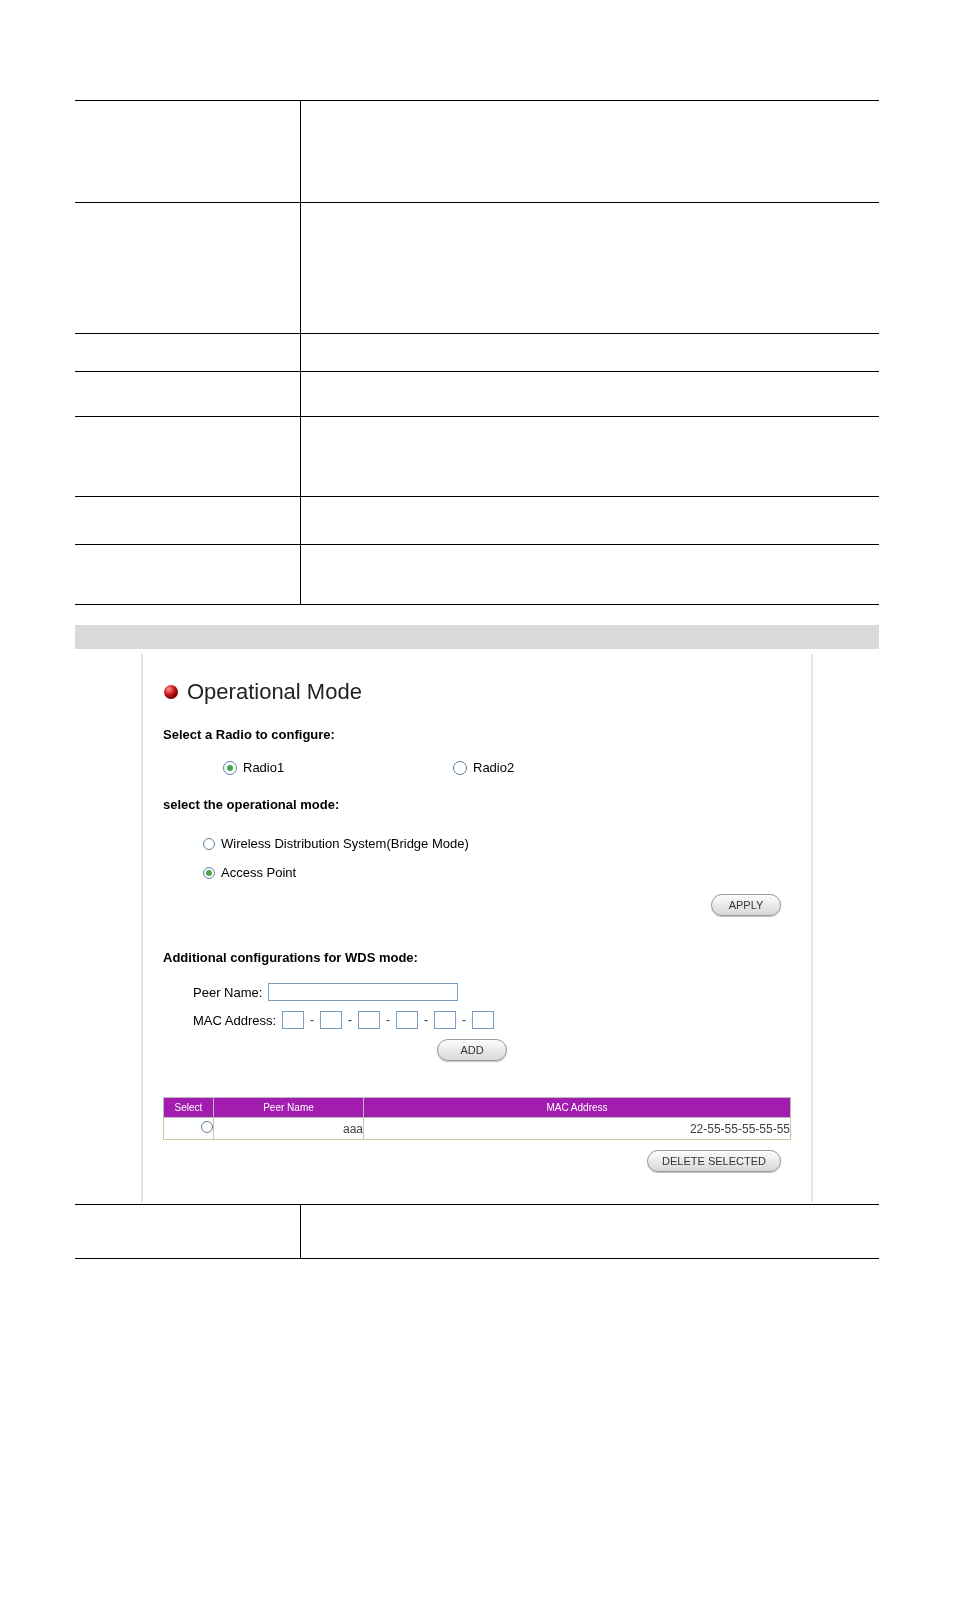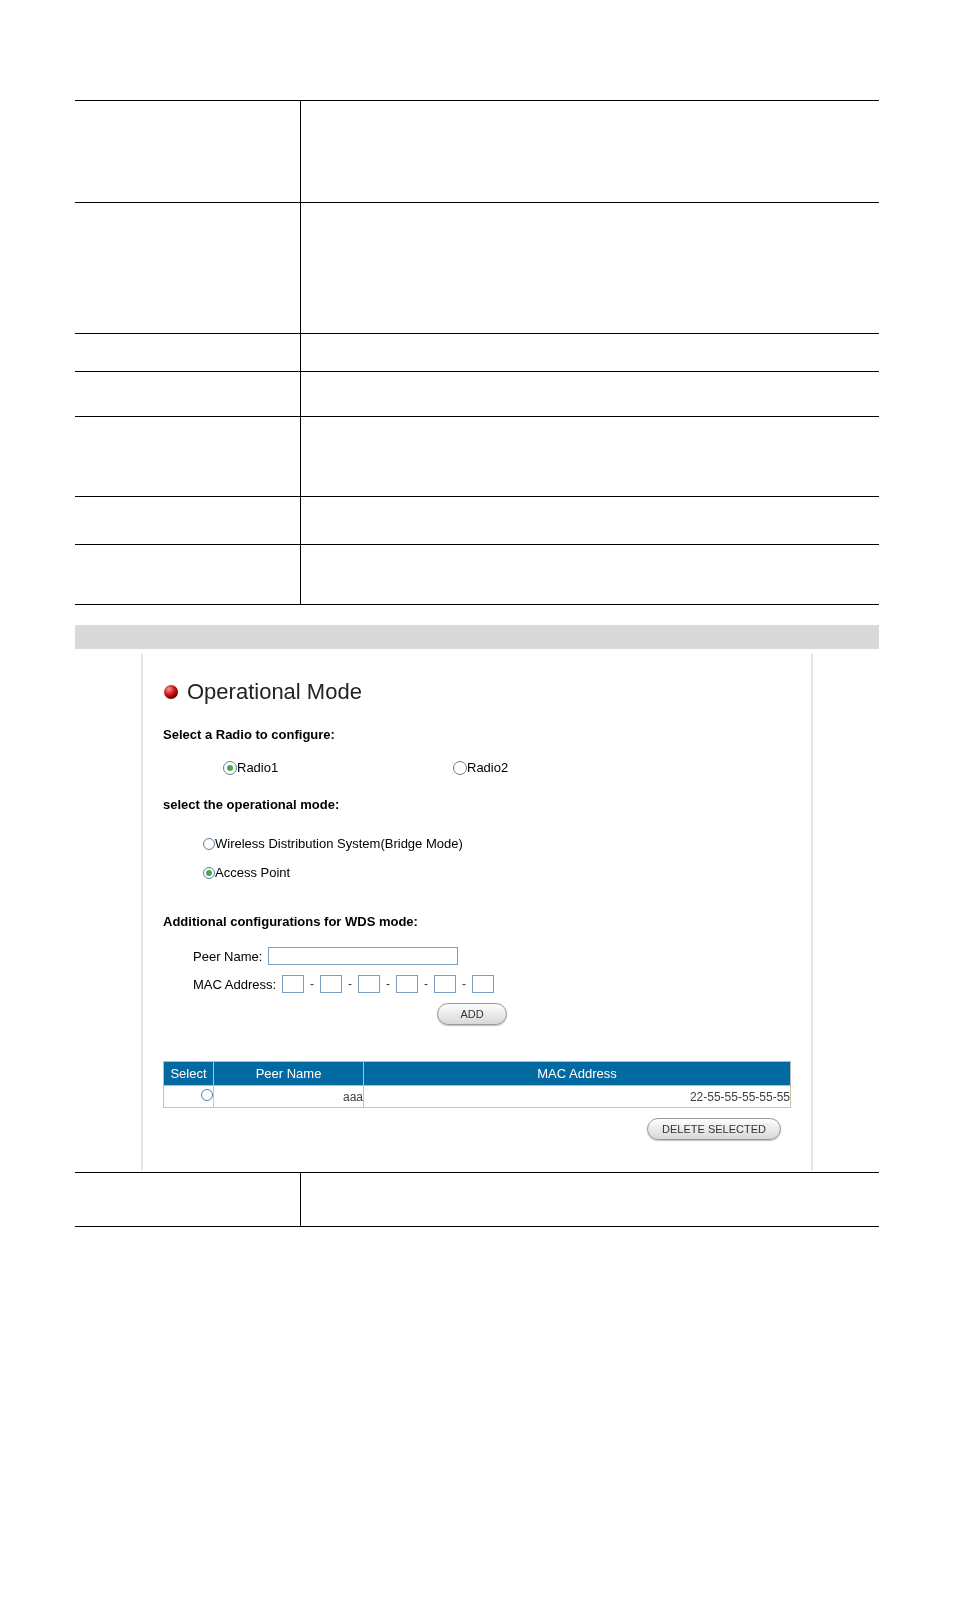--- a/index.html
+++ b/index.html
@@ -58,20 +58,21 @@
       color: #000;
     }
     .radio-row {
       display: flex;
       margin-top: 18px;
       padding-left: 60px;
     }
     .radio-item {
       display: flex;
       align-items: center;
+      gap: 6px;
       font-size: 13px;
       color: #000;
     }
     .radio-row .radio-item:first-child { width: 230px; }
     .radio-circ {
       width: 14px; height: 14px; border-radius: 50%;
       border: 1px solid #5a7fa0;
       background: #fff;
       position: relative;
       flex-shrink: 0;
@@ -143,24 +144,24 @@
       padding-right: 10px;
     }
     .peer-table {
       width: 100%;
       margin-top: 36px;
       border-collapse: collapse;
       border: 1px solid #c9c9a0;
       font-size: 12px;
     }
     .peer-table th {
-      background: #0369a1;
+      background: #a21caf;
       color: #fff;
       font-weight: normal;
-      font-size: 13px;
+      font-size: 10px;
       padding: 4px 0;
       border: 1px solid #bbb;
       text-align:center;
     }
     .peer-table td {
       border: 1px solid #c9c9a0;
       text-align:right;
       padding: 3px 0;
       color: #404040;
     }
@@ -265,20 +266,23 @@
       <div class="radio-item">
         <span class="radio-circ small"></span>
         <span>Wireless Distribution System(Bridge Mode)</span>
       </div>
       <div class="radio-item">
         <span class="radio-circ small sel"></span>
         <span>Access Point</span>
       </div>
     </div>
 
+    <div class="apply-row">
+      <span class="pill-btn">APPLY</span>
+    </div>
 
     <div class="wds-h">Additional configurations for WDS mode:</div>
 
     <div class="form-block">
       <div class="form-row">
         <span>Peer Name:</span>
         <input class="txt long" type="text" style="">
       </div>
       <div class="form-row">
         <span>MAC Address:</span>

